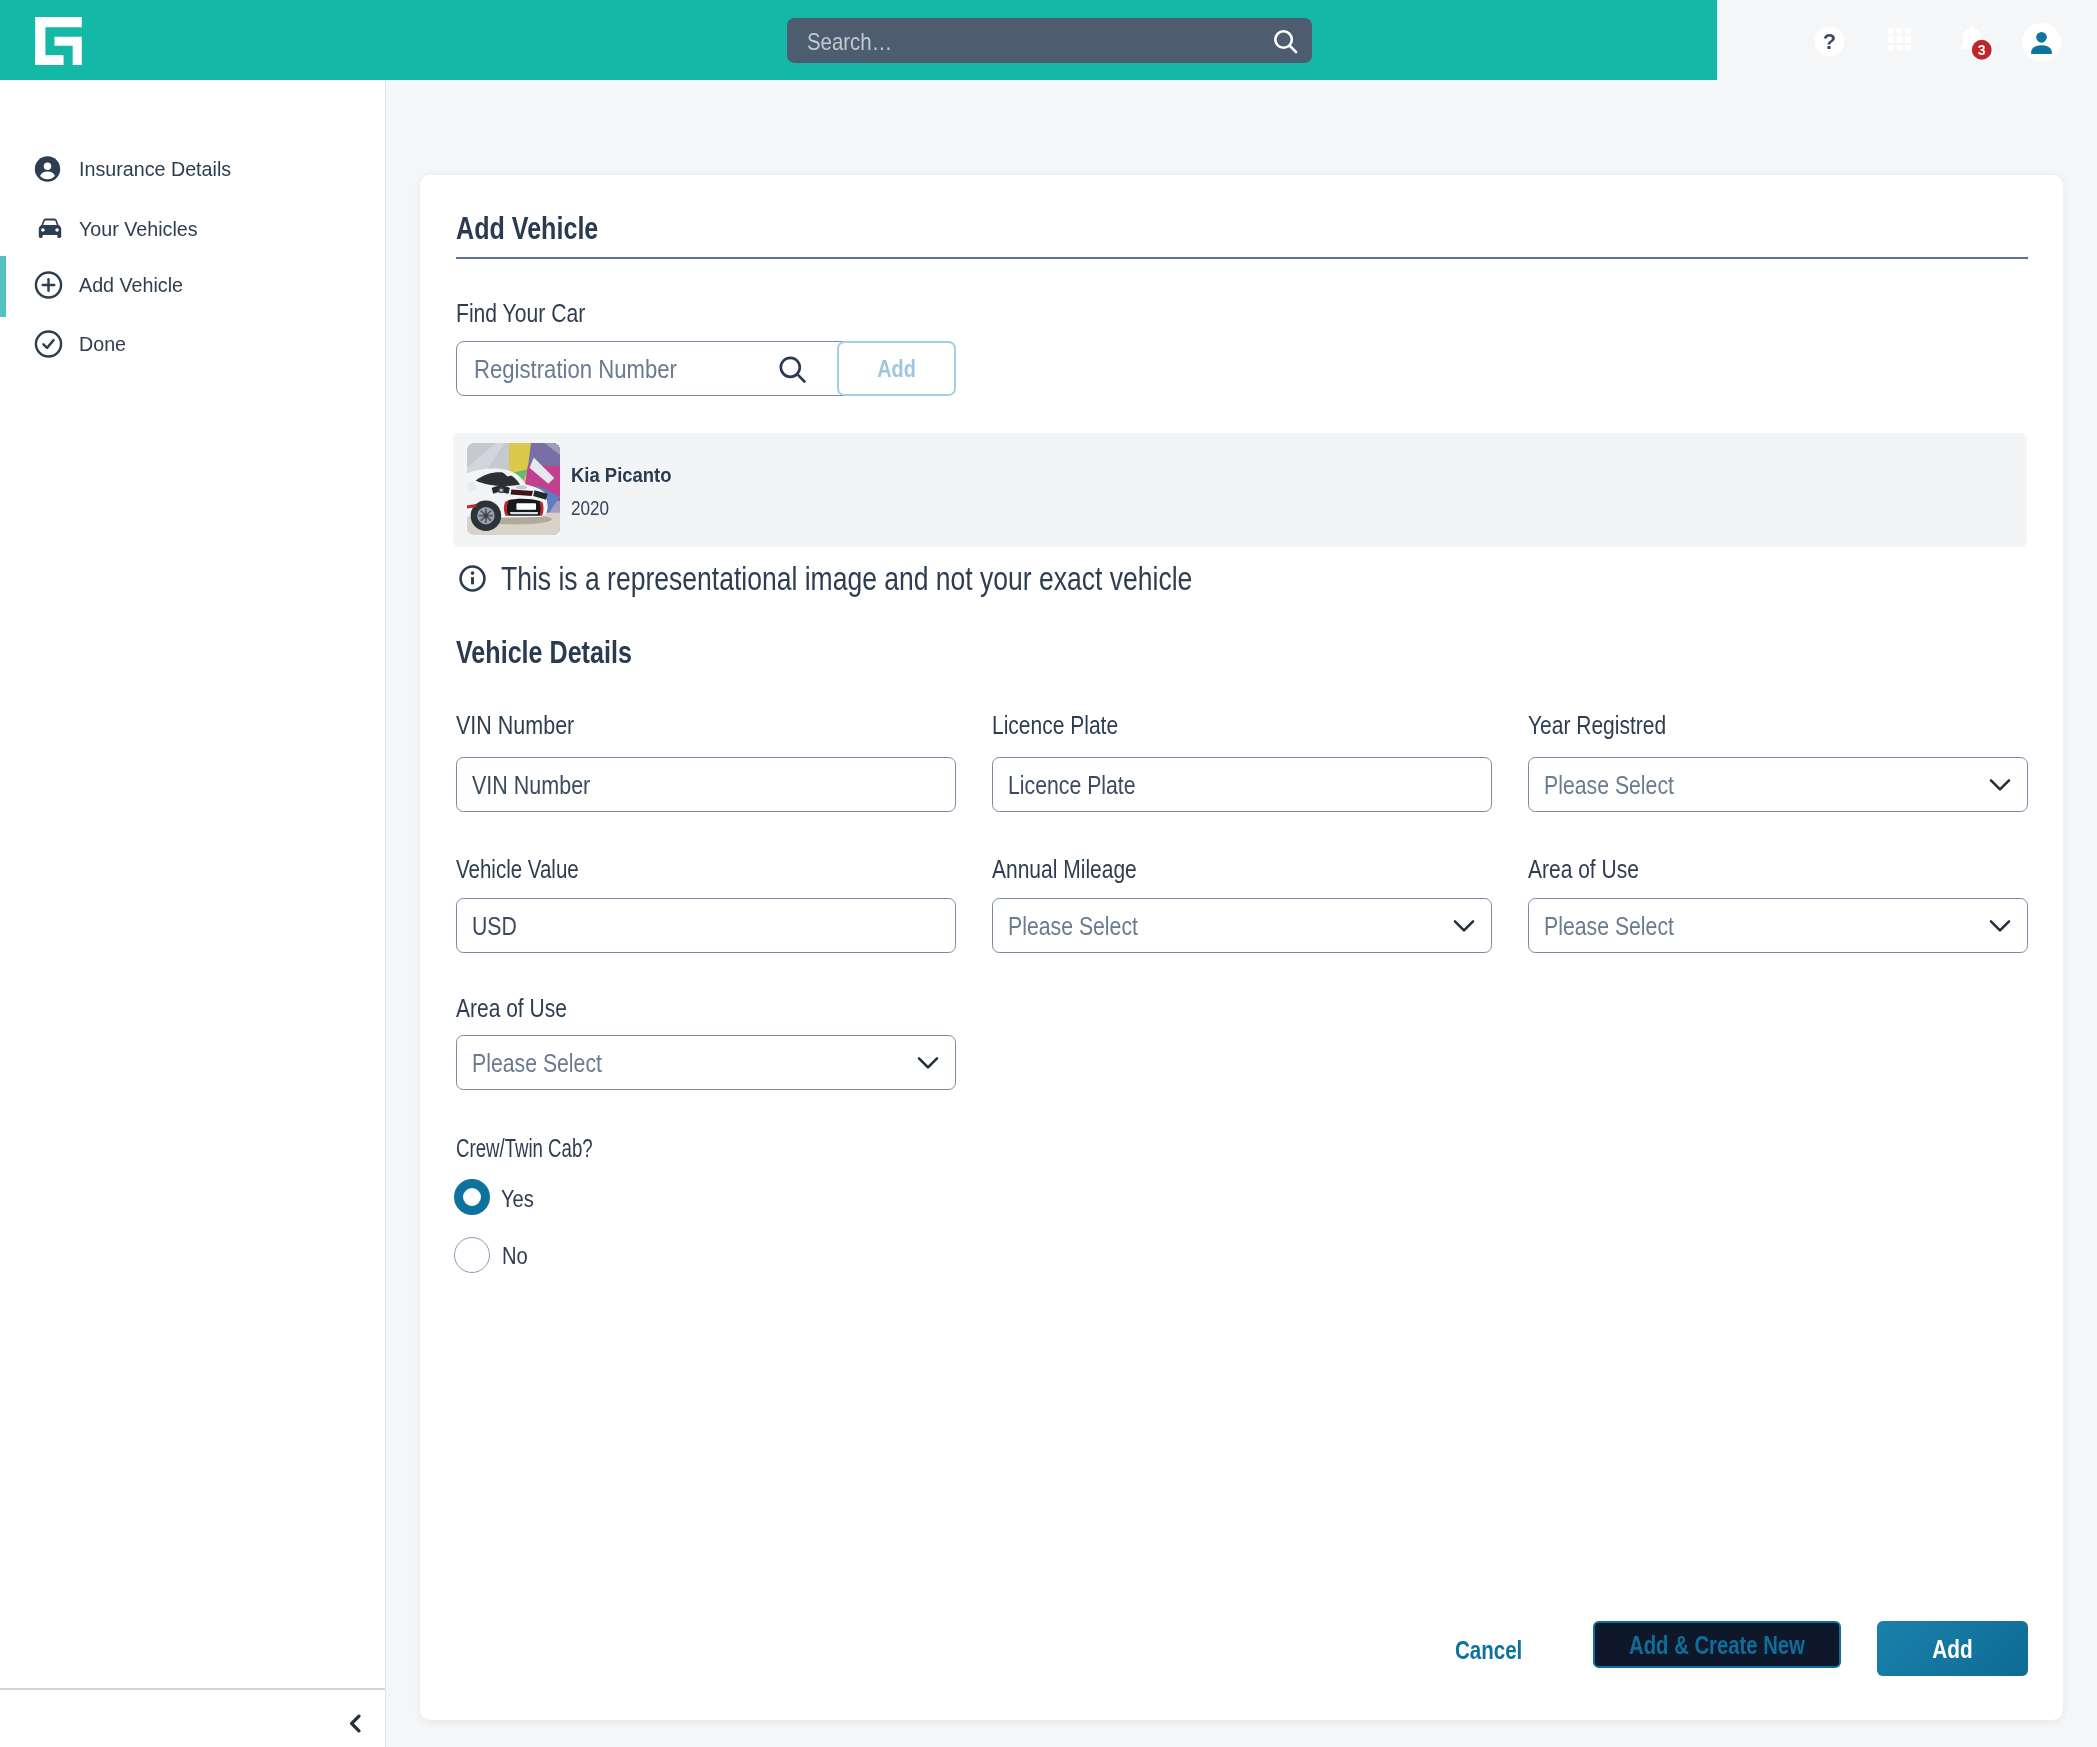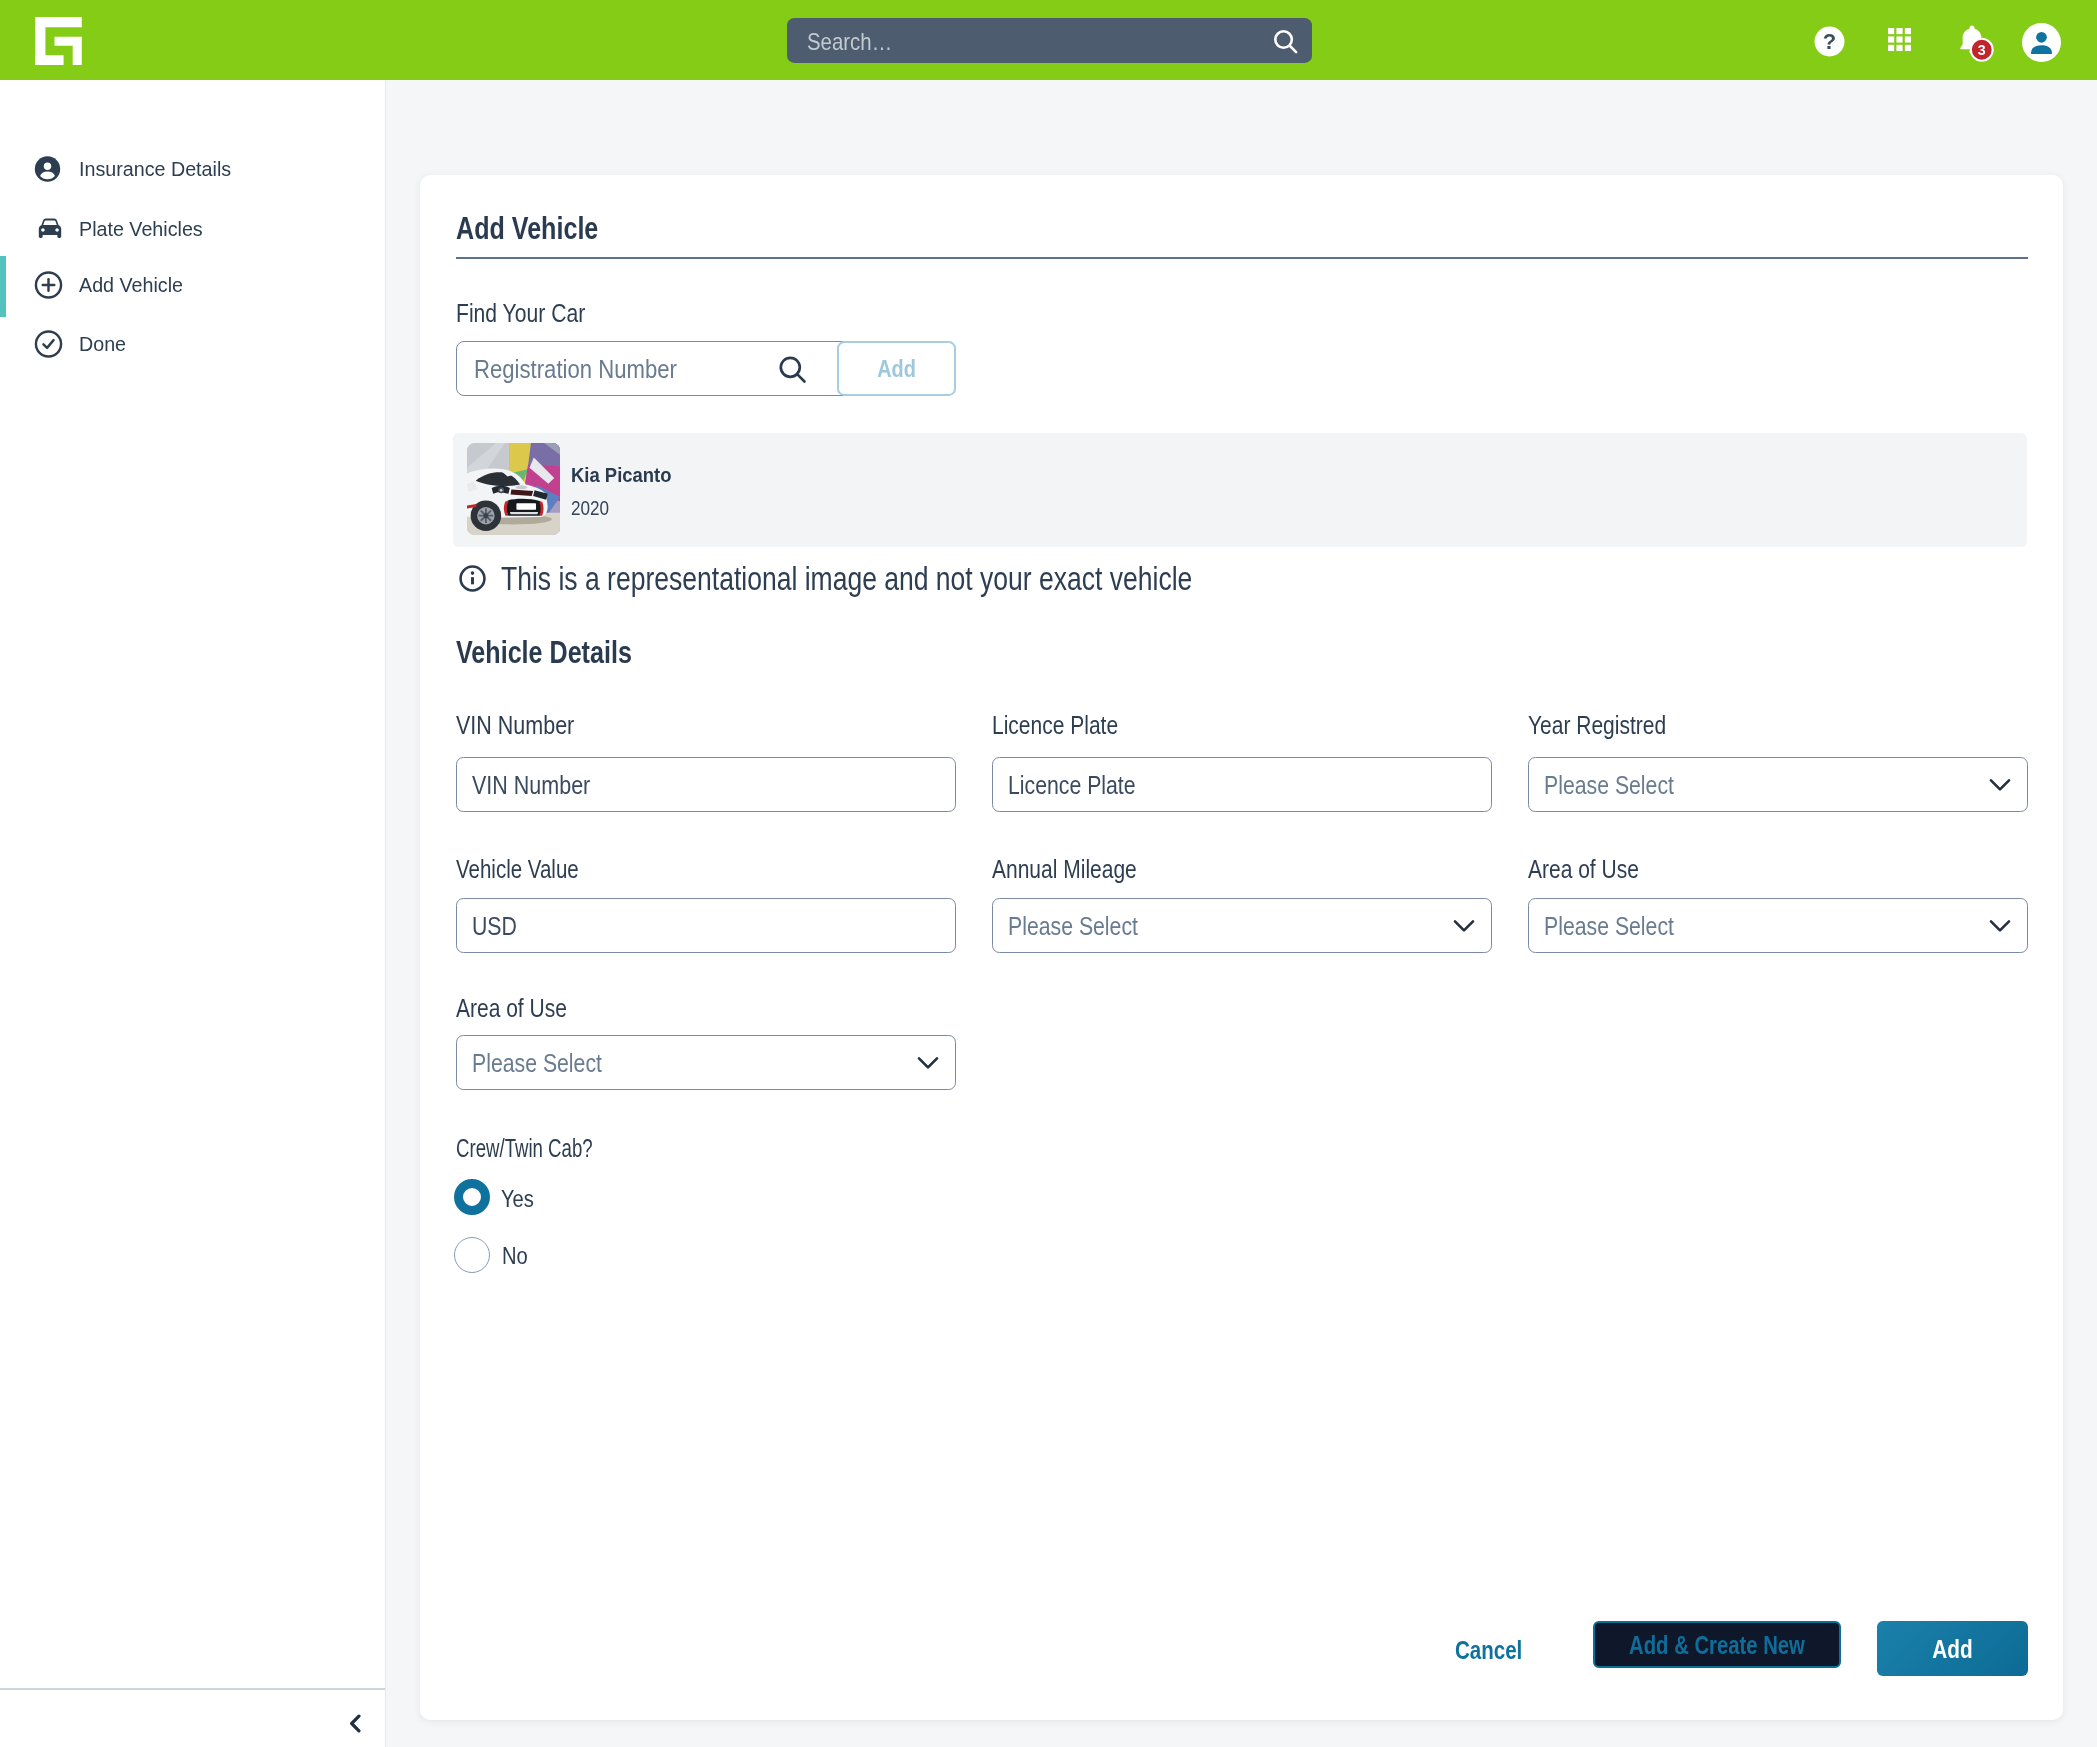--- a/index.html
+++ b/index.html
@@ -2,21 +2,21 @@
 <html style="font-size:11.7px"><head>
 <meta charset="utf-8">
 <style>
 * { margin:0; padding:0; box-sizing:border-box; }
 html,body { width:2097px; height:1748px; overflow:hidden; }
 body { font-family:"Liberation Sans", sans-serif; background:#f5f6f8; position:relative; }
 .abs { position:absolute; }
 .sx { display:inline-block; transform:scaleX(0.84); transform-origin:0 50%; white-space:nowrap; }
 
 
-.topbar { position:absolute; left:0; top:0; width:2097px; height:80px; background:#84cc16; z-index:5; }
+.topbar { position:absolute; left:0; top:0; width:1717px; height:80px; background:#14b8a6; z-index:5; }
 .search { position:absolute; left:787px; top:18px; width:525px; height:45px; background:#4d5c6e; border-radius:7.3px; }
 .search .ph { position:absolute; left:20.4px; top:9.5px; font-size:24px; color:#c3cad2; }
 
 
 .sidebar { position:absolute; left:0; top:80px; width:386px; height:1668px; background:#ffffff; border-right:1.5px solid #e4e7eb; z-index:4; }
 .nav-item { position:absolute; left:0; width:385px; height:58px; }
 .nav-item .txt { position:absolute; left:79px; top:50%; transform:translateY(-50%); font-size:19.7px; color:#2c3e50; letter-spacing:0; }
 .nav-item svg { position:absolute; left:34px; top:50%; transform:translateY(-50%); }
 .active-bar { position:absolute; left:0; top:176px; width:5.8px; height:61px; background:#54c3c0; }
 .side-divider { position:absolute; left:0; top:1608px; width:385px; height:1.5px; background:#cdd4de; }
@@ -121,21 +121,21 @@
         <circle cx="12" cy="12" r="11.3" fill="#2c3e50"></circle>
         <circle cx="12" cy="9.5" r="3.3" fill="#fff"></circle>
         <path fill="#fff" d="M5.4 18.2 C6.2 15.6 9 14.3 12 14.3 C15 14.3 17.8 15.6 18.6 18.2 C17 20 14.6 21.1 12 21.1 C9.4 21.1 7 20 5.4 18.2 Z"></path>
       </svg>
     <div class="txt">Insurance Details</div>
   </div>
   <div class="nav-item" style="top:120px;">
     <svg width="32" height="32" viewBox="0 0 24 24">
         <path fill="#2c3e50" d="M5.5 9.2 L6.8 5.6 C7.1 4.8 7.9 4.2 8.8 4.2 L15.2 4.2 C16.1 4.2 16.9 4.8 17.2 5.6 L18.5 9.2 C19.6 9.6 20.4 10.7 20.4 12 L20.4 17.6 C20.4 18.2 19.9 18.7 19.3 18.7 L18.6 18.7 C18 18.7 17.5 18.2 17.5 17.6 L17.5 16.5 L6.5 16.5 L6.5 17.6 C6.5 18.2 6 18.7 5.4 18.7 L4.7 18.7 C4.1 18.7 3.6 18.2 3.6 17.6 L3.6 12 C3.6 10.7 4.4 9.6 5.5 9.2 Z M7.9 6.2 L6.9 9 L17.1 9 L16.1 6.2 C16 5.9 15.7 5.7 15.4 5.7 L8.6 5.7 C8.3 5.7 8 5.9 7.9 6.2 Z M6.7 14.1 C7.4 14.1 8 13.5 8 12.8 C8 12.1 7.4 11.5 6.7 11.5 C6 11.5 5.4 12.1 5.4 12.8 C5.4 13.5 6 14.1 6.7 14.1 Z M17.3 14.1 C18 14.1 18.6 13.5 18.6 12.8 C18.6 12.1 18 11.5 17.3 11.5 C16.6 11.5 16 12.1 16 12.8 C16 13.5 16.6 14.1 17.3 14.1 Z"></path>
       </svg>
-    <div class="txt">Plate Vehicles</div>
+    <div class="txt">Your Vehicles</div>
   </div>
   <div class="nav-item" style="top:176px;">
     <svg width="29" height="29" viewBox="0 0 24 24" fill="none" stroke="#2c3e50" stroke-width="2">
         <circle cx="12" cy="12" r="10.4"></circle>
         <line x1="12" y1="7.2" x2="12" y2="16.8" stroke-linecap="round"></line>
         <line x1="7.2" y1="12" x2="16.8" y2="12" stroke-linecap="round"></line>
       </svg>
     <div class="txt">Add Vehicle</div>
   </div>
   <div class="nav-item" style="top:235px;">

